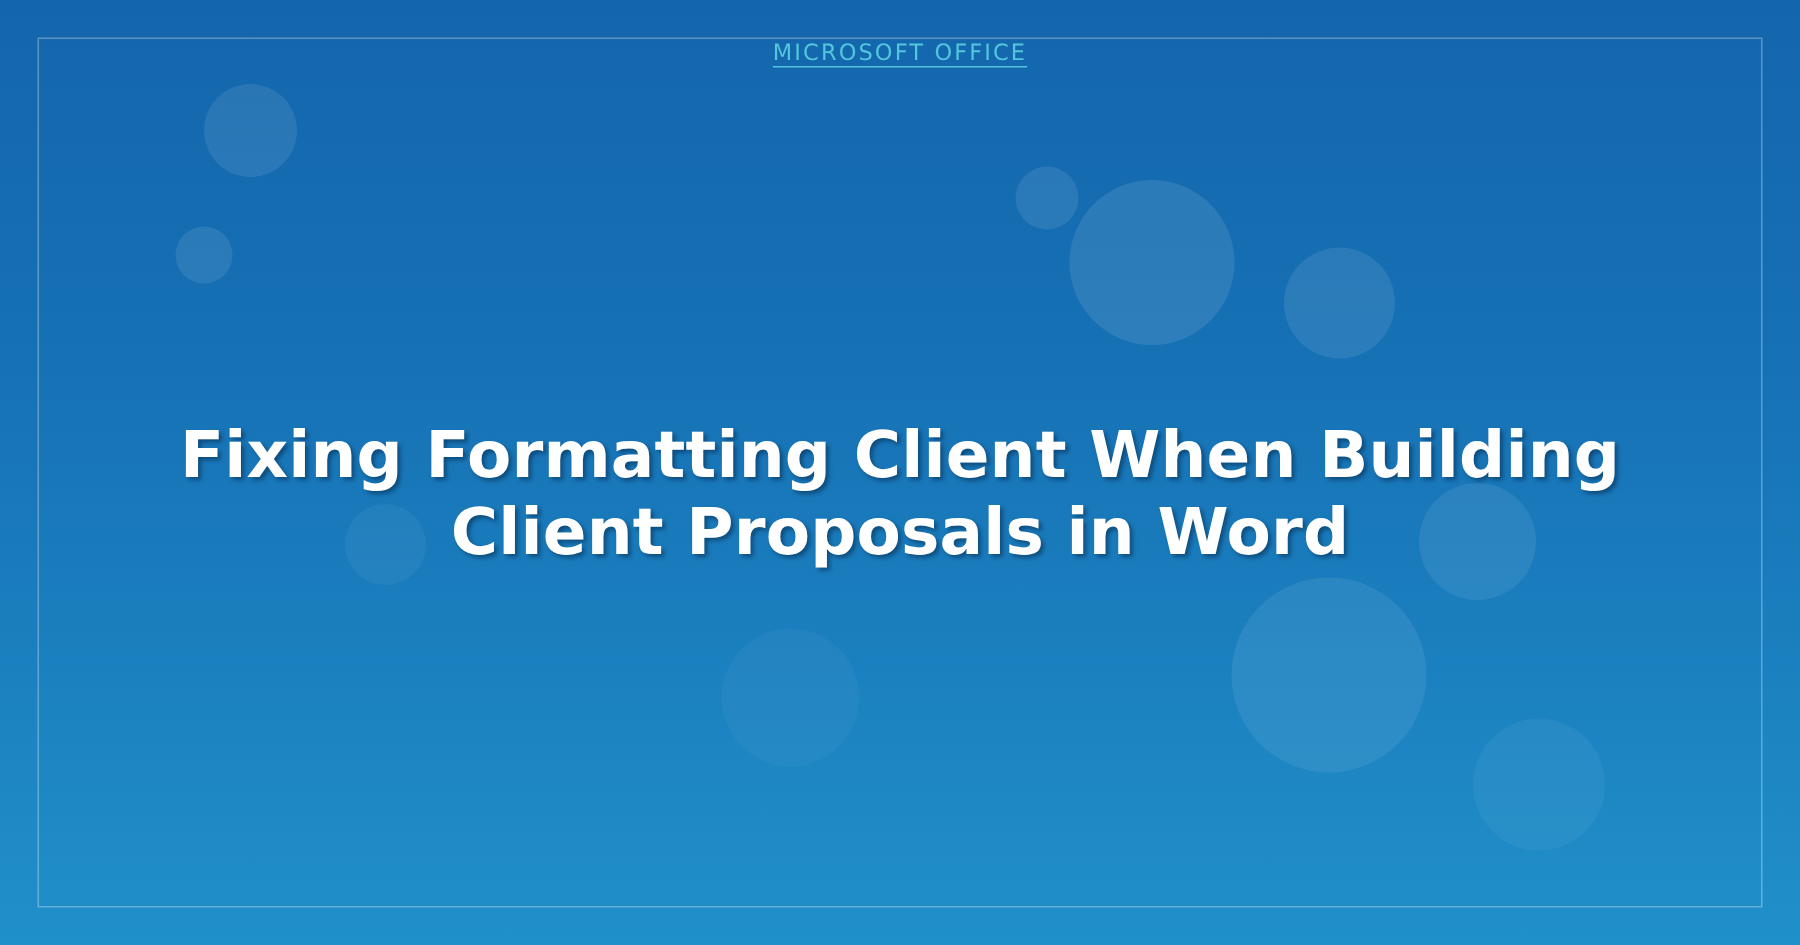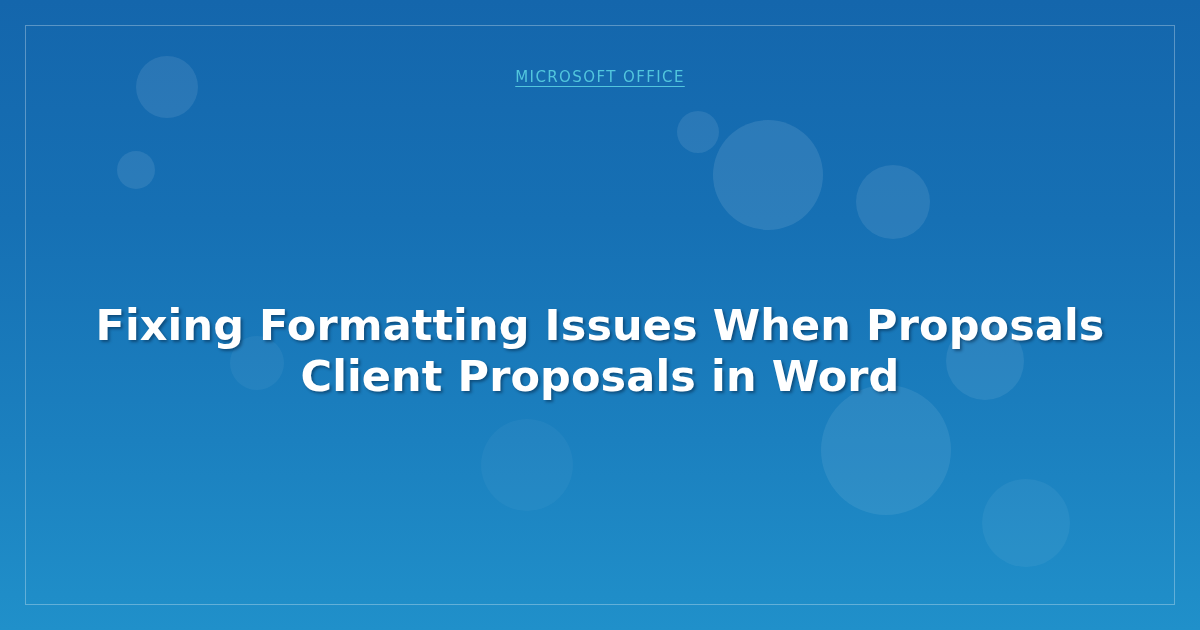--- a/index.html
+++ b/index.html
@@ -51,21 +51,21 @@
     pointer-events: none;
   }
 
   
   .content {
     position: relative;
     z-index: 5;
     width: 1200px;
     height: 630px;
     box-sizing: border-box;
-    padding: 68px 70px 40px 70px;
+    padding: 26px 70px 40px 70px;
     display: flex;
     flex-direction: column;
     align-items: center;
     gap: 36px;
   }
 
   .eyebrow {
     font-size: 15px;
     font-weight: 400;
     letter-spacing: 1.4px;
@@ -127,18 +127,18 @@
       <div class="bubble" style="left: 982px; top: 479px; width: 88px; height: 88px; background: rgb(255, 255, 255); opacity: 0.05;"></div>
     </div>
 
   <div class="frame"></div>
 
   <div class="content">
 
     <div class="eyebrow">MICROSOFT OFFICE</div>
 
     <div class="title-wrap">
-      <h1 class="title">Fixing Formatting Issues When Proposals Client Proposals in Word</h1>
+      <h1 class="title">Fixing Formatting Client When Building Client Proposals in Word</h1>
     </div>
 
 
   </div>
 </div>
 
 </body></html>

